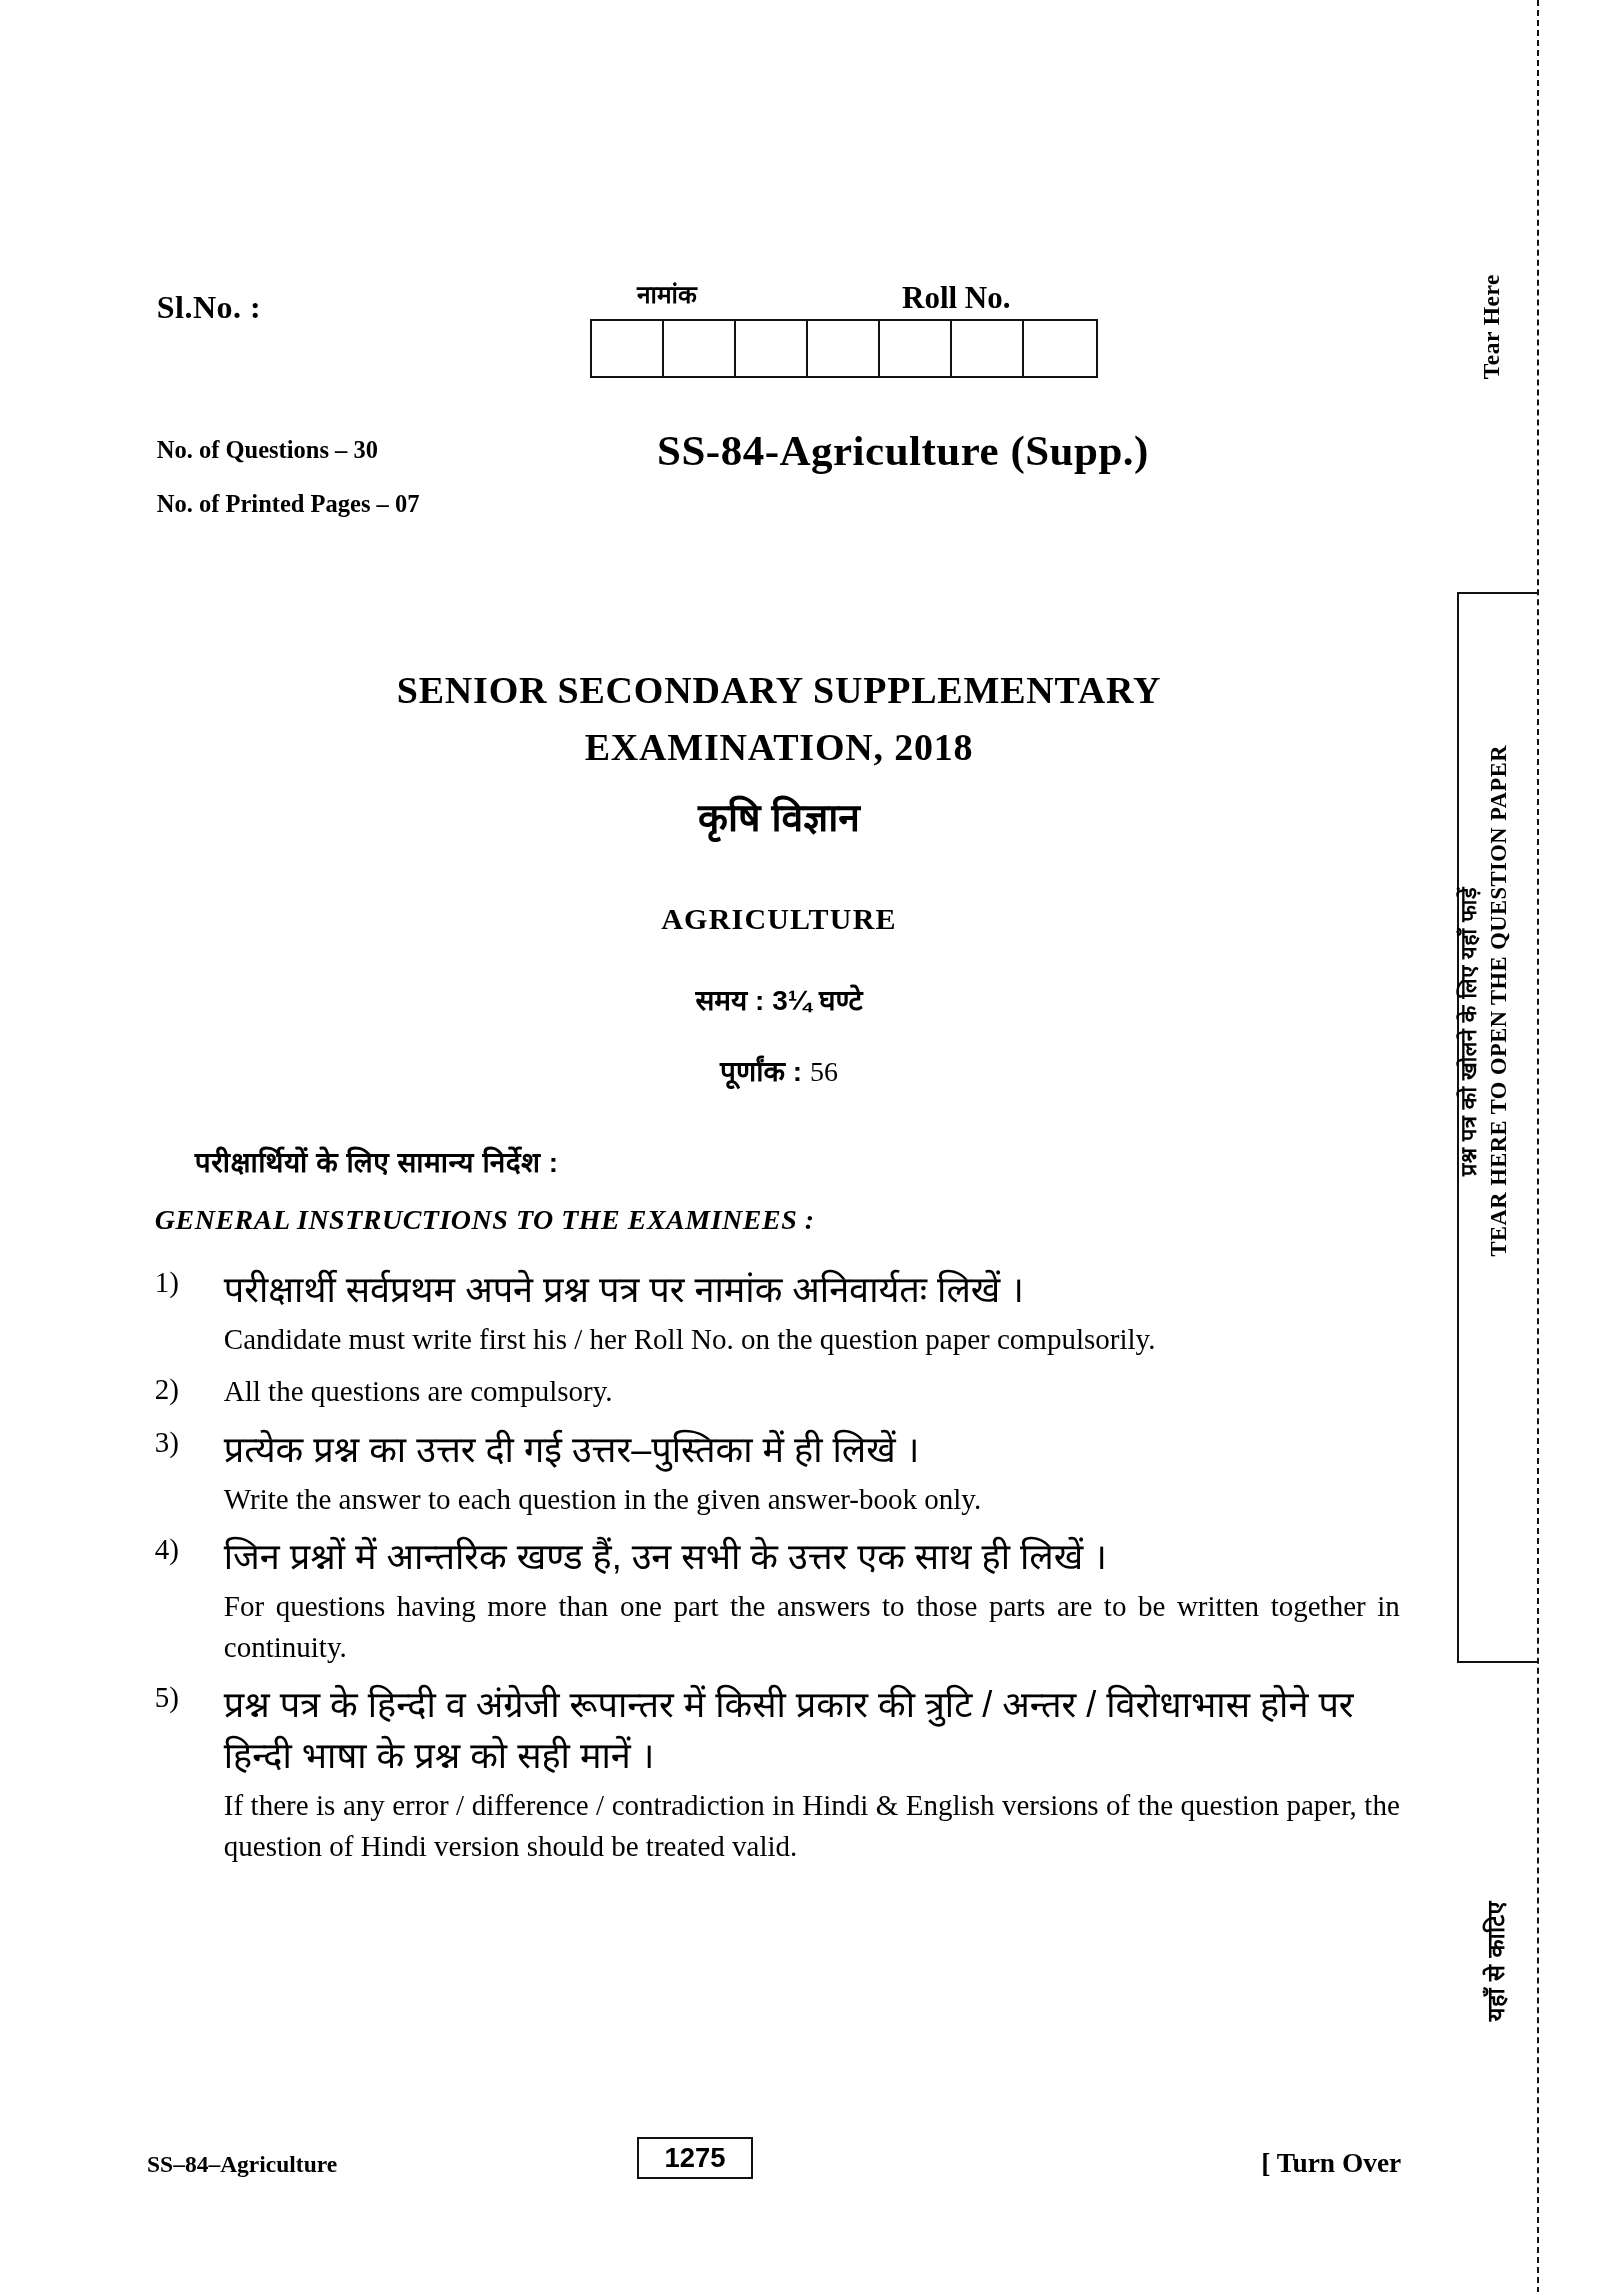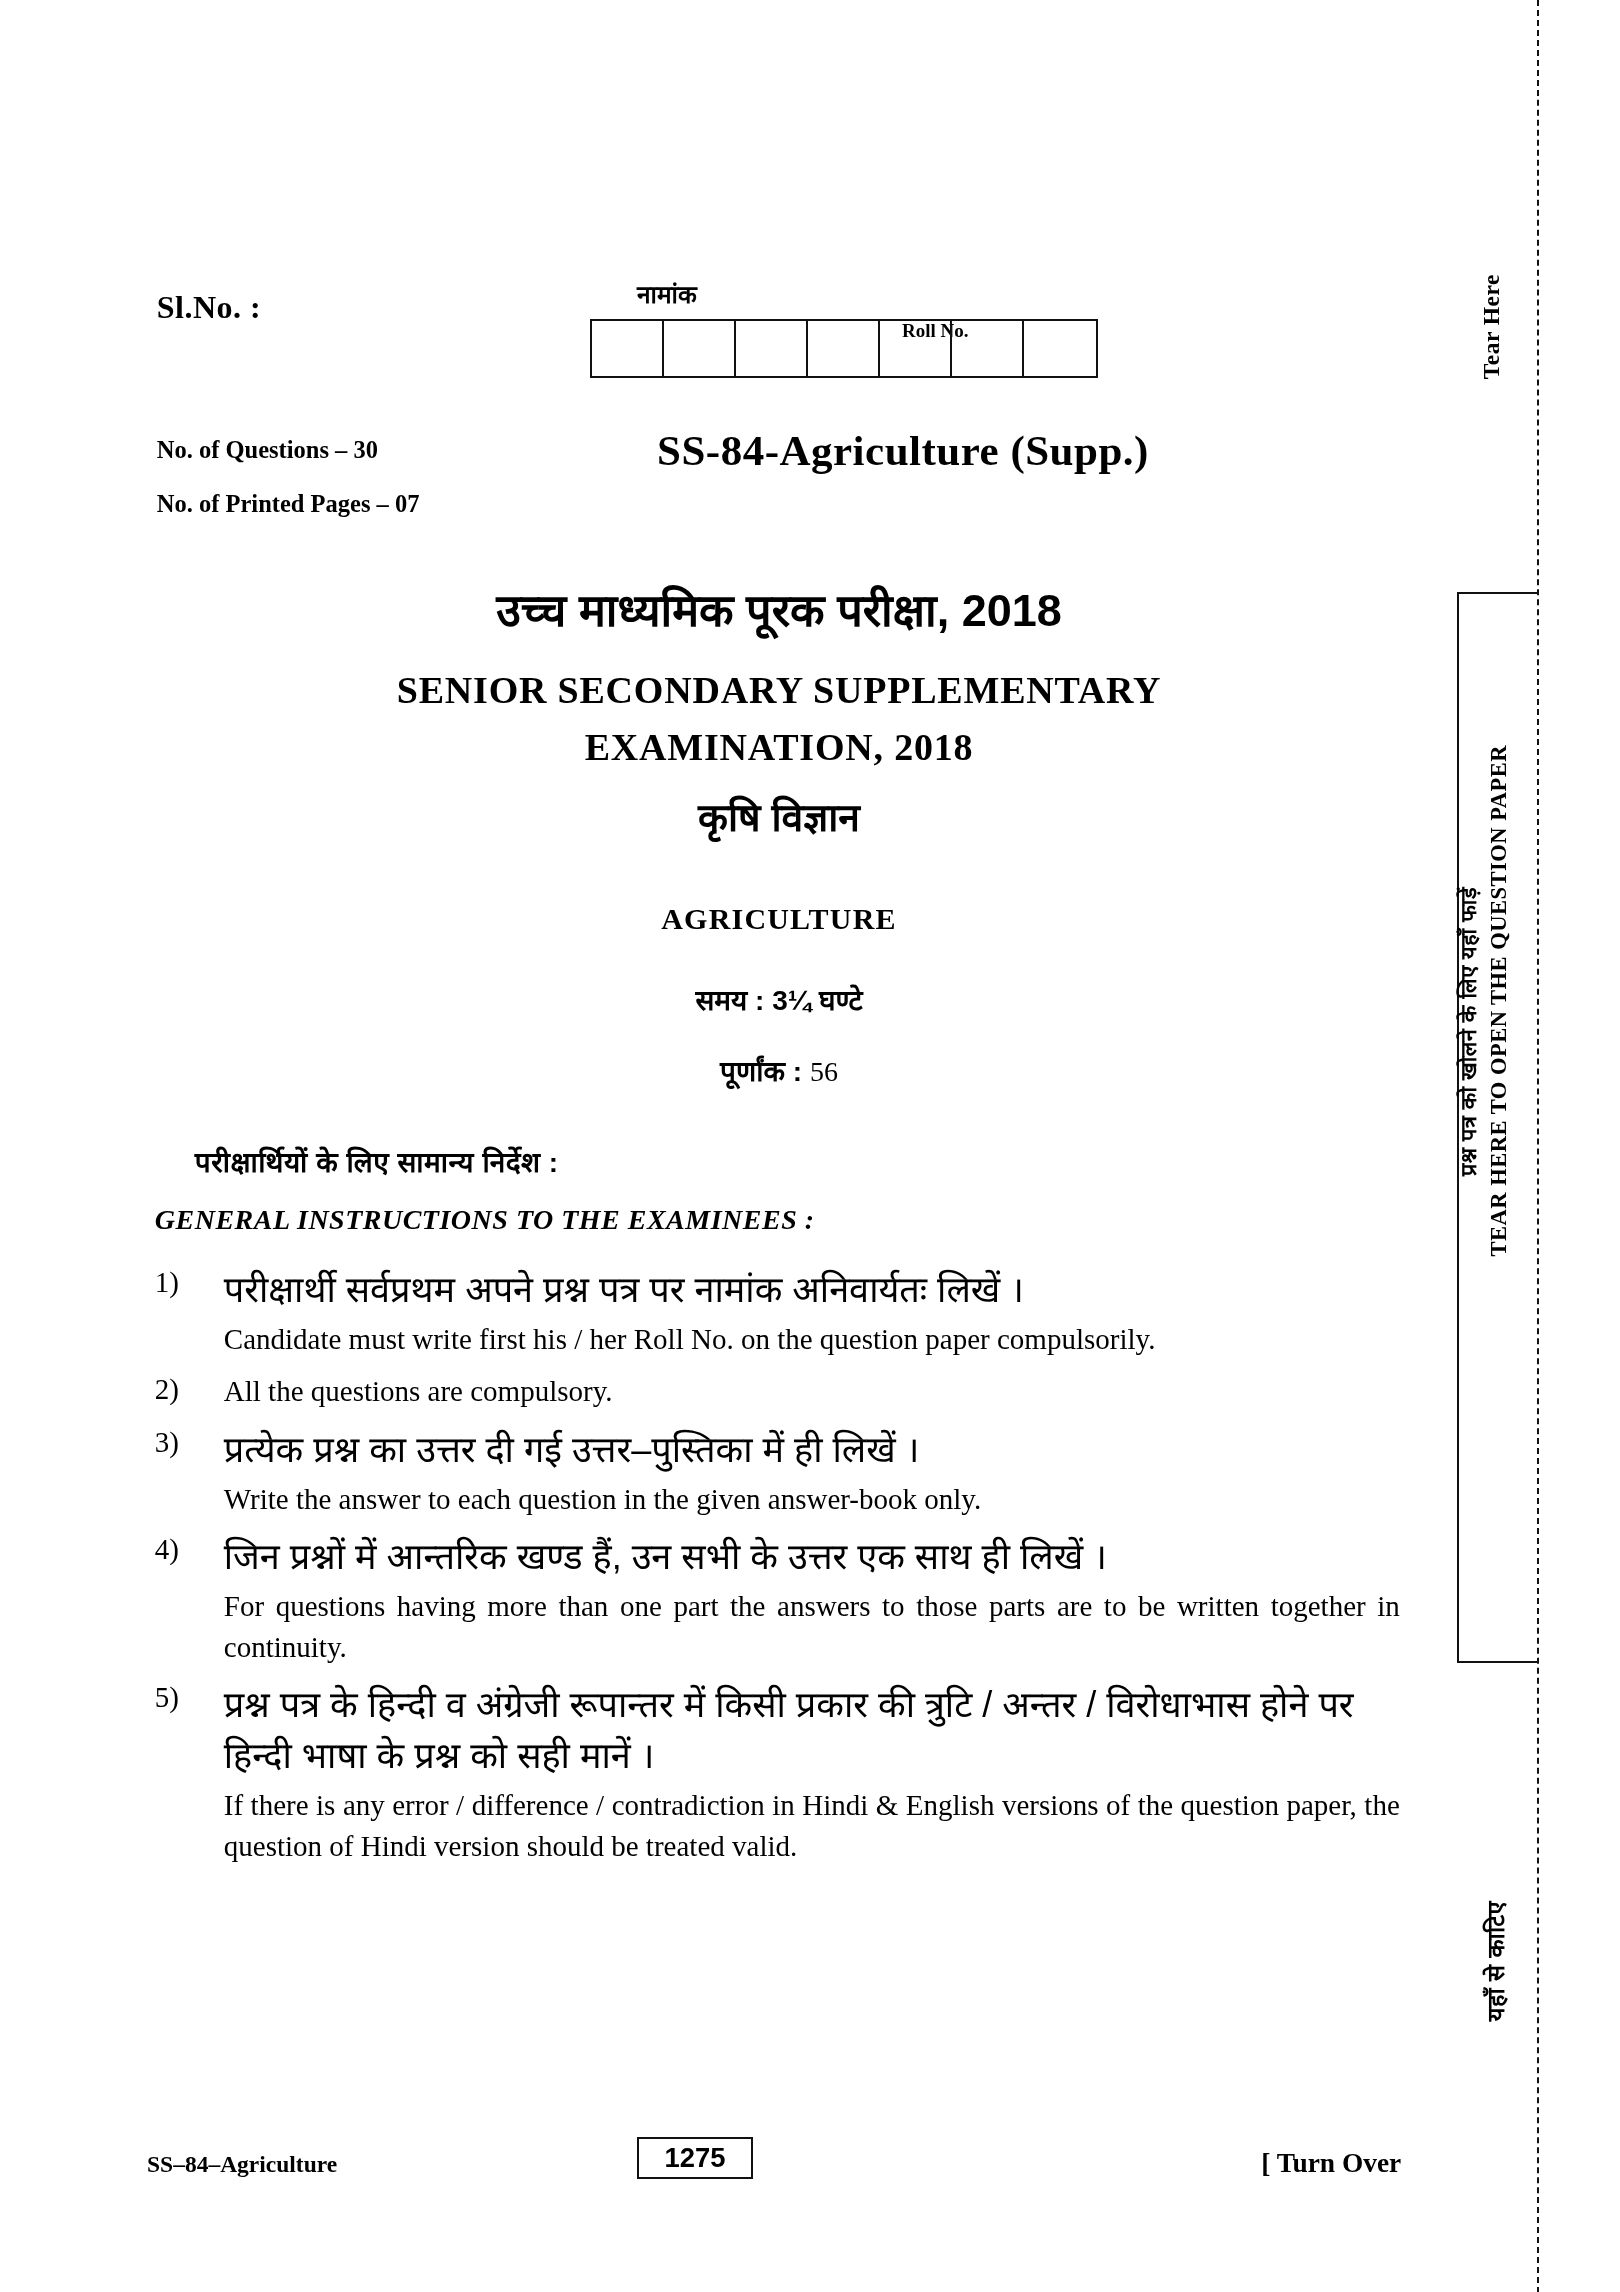--- a/index.html
+++ b/index.html
@@ -74,21 +74,21 @@
     font-size:32px; font-weight:bold;
     letter-spacing:0.5px;
   }
   #namank-label {
     position:absolute; left:490px; top:277px;
     font-size:24.5px; font-weight:bold;
     font-family:"Liberation Sans", sans-serif;
   }
   #rollno-label {
     position:absolute; left:755px; top:280px;
-    font-size:19px; font-weight:bold;margin-top:40px;
+    font-size:31px; font-weight:bold;
   }
   #rollgrid {
     position:absolute; left:443px; top:319px;
     display:flex;
     border:2.9px solid #111;
   }
   #rollgrid .cell {
     width:72px; height:55px;
     border-right:2.9px solid #111;
   }
@@ -234,21 +234,20 @@
       <div class="cell"></div>
       <div class="cell"></div>
       <div class="cell"></div>
       <div class="cell"></div>
     </div>
 
     <div id="noq">No. of Questions – 30</div>
     <div id="nop">No. of Printed Pages – 07</div>
     <div id="papercode">SS-84-Agriculture (Supp.)</div>
 
-    <div class="ctr" id="title-hi">उच्च माध्यमिक पूरक परीक्षा, 2018</div>
     <div class="ctr" id="title-en1">SENIOR SECONDARY SUPPLEMENTARY</div>
     <div class="ctr" id="title-en2">EXAMINATION, 2018</div>
     <div class="ctr" id="subject-hi">कृषि विज्ञान</div>
     <div class="ctr" id="subject-en">AGRICULTURE</div>
 
     <div class="ctr" id="time-line">
       <span>समय :</span>
       <span>3¼ घण्टे</span>
     </div>
     <div class="ctr" id="marks-line">

